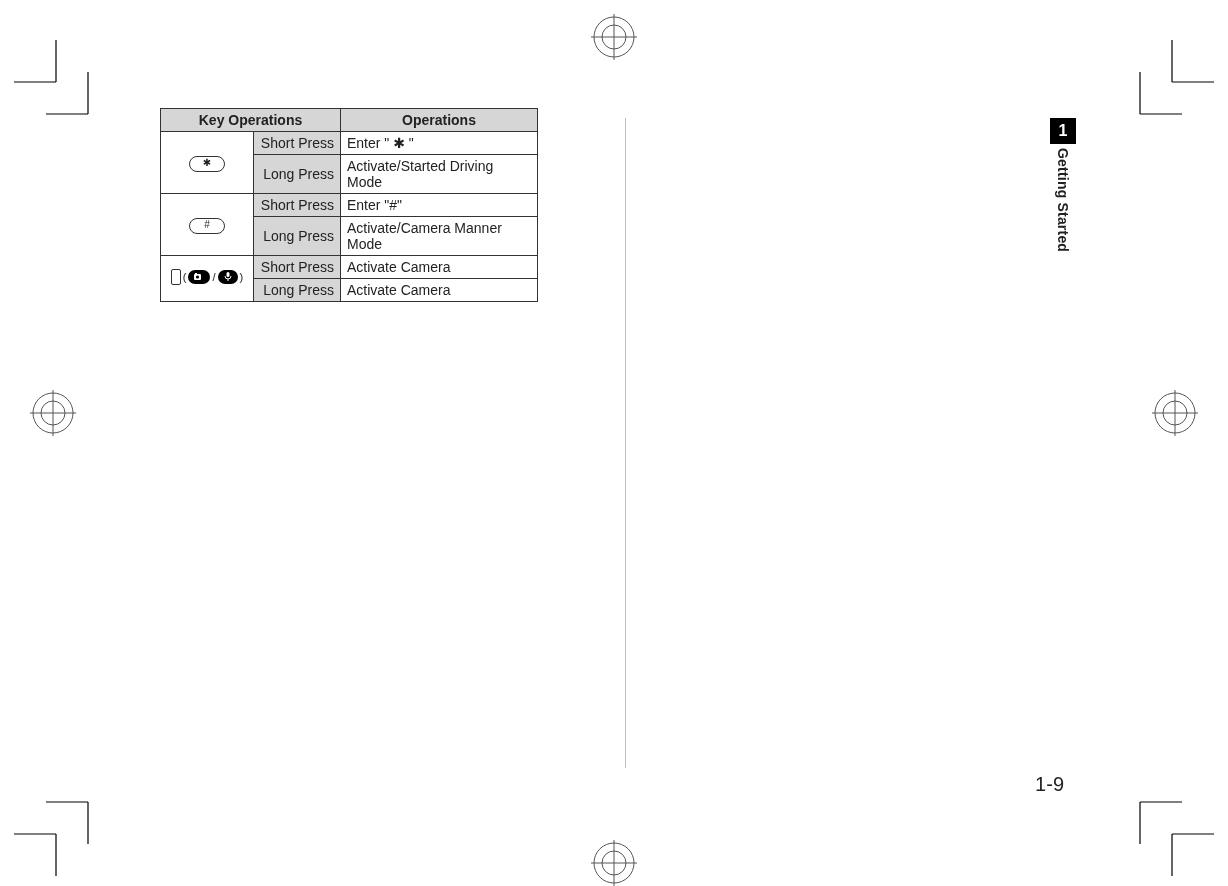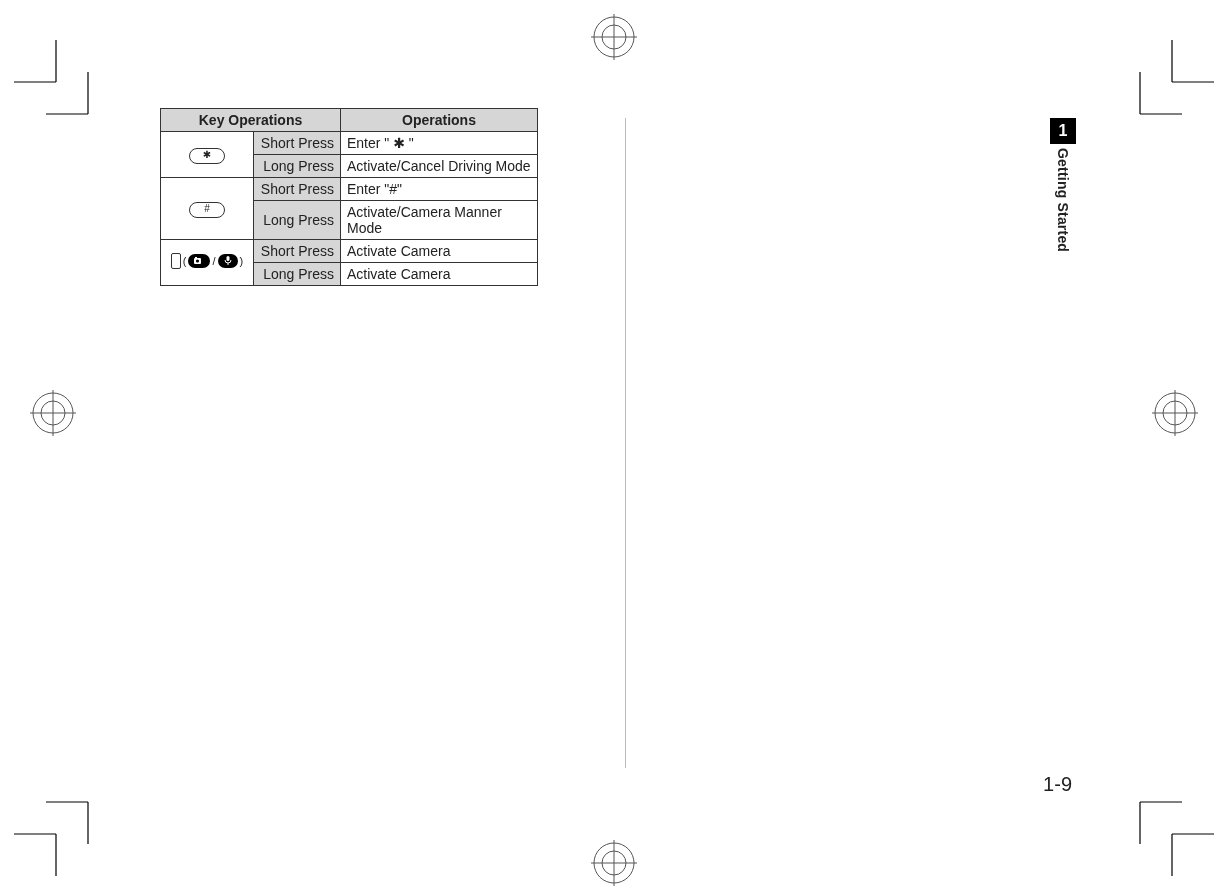--- a/index.html
+++ b/index.html
@@ -20,21 +20,21 @@
   td.fn{background:#fff}
   
   .keybtn{display:inline-block;border:1px solid #333;border-radius:10px;min-width:26px;height:14px;line-height:12px;font-size:10px;text-align:center;padding:0 4px;background:#fff}
   .sidekey{display:inline-flex;align-items:center;gap:2px;font-size:11px}
   .pill{display:inline-flex;align-items:center;justify-content:center;border-radius:10px;background:#000;color:#fff;padding:0 6px;height:14px;font-size:9px;gap:3px}
   .pill svg{display:block}
   
   .sidetab{position:absolute;right:152px;top:118px;display:flex;flex-direction:column;align-items:center}
   .tabnum{background:#000;color:#fff;font-weight:700;width:26px;height:26px;display:flex;align-items:center;justify-content:center;font-size:16px}
   .tabtext{writing-mode:vertical-rl;font-weight:700;font-size:14px;margin-top:4px;letter-spacing:.2px}
-  .pagenum{position:absolute;right:156px;bottom:90px;font-size:20px}
+  .pagenum{position:absolute;right:164px;bottom:90px;font-size:20px}
 </style>
 </head>
 <body>
 
 <svg class="cm corner" style="left:14px;top:40px">
     <path d="M0 42 H42 M42 0 V42" stroke="#000" stroke-width="1.2"></path>
   </svg>
 <svg class="cm corner" style="left:46px;top:72px">
     <path d="M0 42 H42 M42 0 V42" stroke="#000" stroke-width="1.2"></path>
   </svg>
@@ -97,21 +97,21 @@
 
     <tr>
       <td class="keycell" rowspan="2">
         <span class="keybtn">✱</span>
       </td>
       <td class="press">Short Press</td>
       <td class="fn">Enter " ✱ "</td>
     </tr>
     <tr>
       <td class="press">Long Press</td>
-      <td class="fn">Activate/Cancel Driving Mode</td>
+      <td class="fn">Activate/Started Driving Mode</td>
     </tr>
 
     <tr>
       <td class="keycell" rowspan="2">
         <span class="keybtn">#</span>
       </td>
       <td class="press">Short Press</td>
       <td class="fn">Enter "#"</td>
     </tr>
     <tr>

